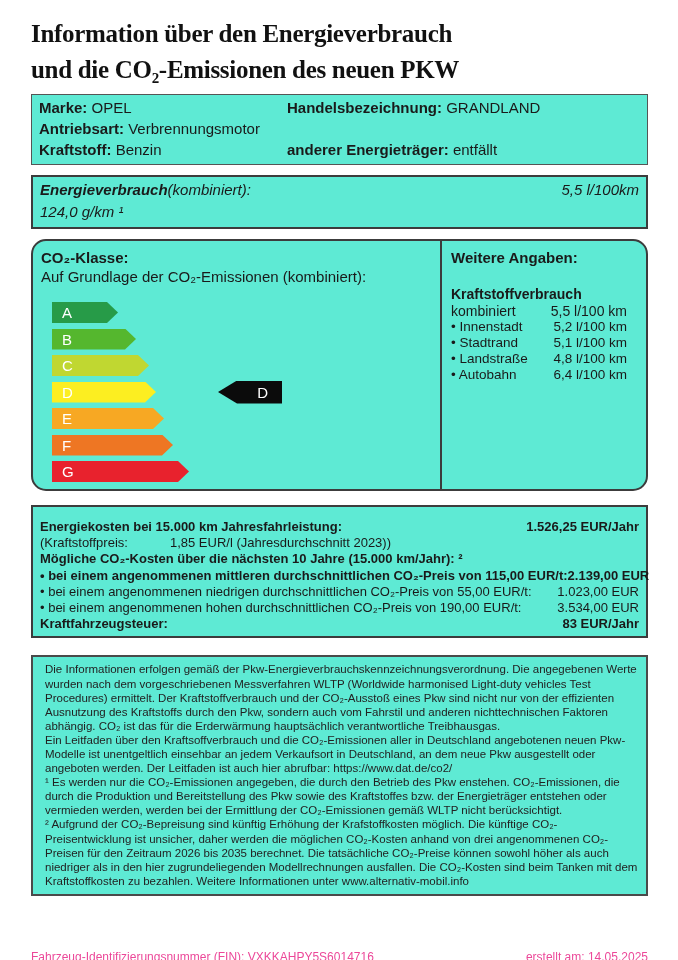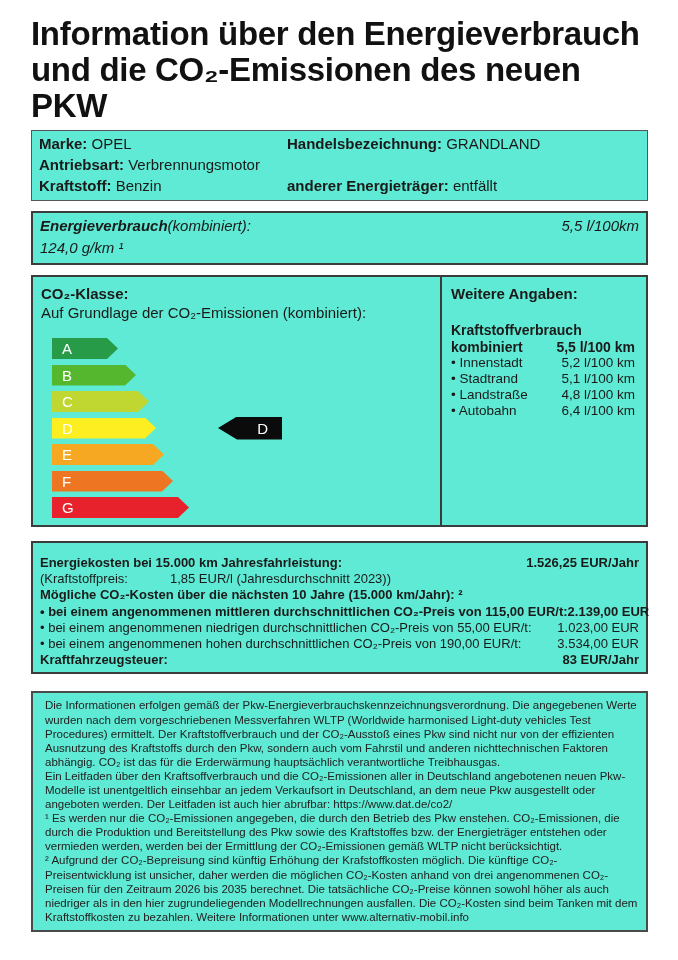--- a/index.html
+++ b/index.html
@@ -6,60 +6,60 @@
   html,body { background:#ffffff; }
   body {
     width:678px; height:960px;
     font-family:"Liberation Sans", sans-serif;
     color:#1a1a1a;
     position:relative;
   }
   .page { padding:16px 30px 0 31px; width:678px; }
 
   .title {
-    font-size:33px; font-weight:bold; line-height:36px;
-    letter-spacing:-0.3px; margin-bottom:6px; color:#111;
+    font-size:25px; font-weight:bold; line-height:36px;
+    letter-spacing:-0.3px; margin-bottom:6px; color:#111;font-family:Liberation Serif, serif;
   }
 
   .box { border:2px solid #3c3c3c; background:#5eead4; }
 
   
   .info-box { border-width:1px; border-color:#555; padding:2px 7px 4px 7px; font-size:15px; line-height:21px; }
   .info-row { display:flex; }
   .info-cell-l { width:248px; }
   .info-cell-r { flex:1; }
   .b { font-weight:bold; }
 
   
   .energy-box { margin-top:10px; padding:2px 7px 4px 7px; font-size:15px; line-height:22px;font-style:italic; }
   .energy-row { display:flex; justify-content:space-between; }
 
   
-  .class-box { margin-top:10px; display:flex; height:252px; }
+  .class-box { margin-top:10px; display:flex; height:252px;border-radius:15px; }
   .class-pane { flex:1; padding:7px 8px; position:relative; }
   .class-heading { font-size:15px; font-weight:bold; line-height:19px; }
   .class-sub { font-size:15px; line-height:19px; }
   .arrows { position:relative; margin-left:11px; margin-top:16px; }
   .class-arrow {
     height:21px; margin-bottom:5.5px; color:#fff;
     font-size:15px; line-height:21px; padding-left:10px;
     clip-path: polygon(0 0, calc(100% - 11px) 0, 100% 50%, calc(100% - 11px) 100%, 0 100%);
   }
   .indicator {
     position:absolute; left:166px; top:78px; width:64px; height:23px;
     background:#0b0b0b; color:#fff; font-size:15px; line-height:23px;
     text-align:right; padding-right:14px;
     clip-path: polygon(0 50%, 19px 0, 100% 0, 100% 100%, 19px 100%);
   }
 
-  .wa-pane { width:206px; border-left:2px solid #3c3c3c; padding:7px 11px 0 9px; }
+  .wa-pane { width:206px; border-left:2px solid #3c3c3c; padding:7px 19px 0 9px; }
   .wa-heading { font-size:15px; font-weight:bold; line-height:19px; }
   .wa-table-heading { font-size:14px; font-weight:bold; line-height:17px; margin-top:19px; }
   .wa-row { display:flex; justify-content:space-between; font-size:13.5px; line-height:16px; }
-  .wa-row.bold { font-weight:bold; font-size:14px; }
+  .wa-row.bold { font-weight:normal; font-size:14px; }
 
   
   .costs-box { margin-top:14px; padding:12px 7px 4px 7px; font-size:13px; line-height:16.2px; }
   .cost-row { display:flex; justify-content:space-between; white-space:nowrap; }
   .cost-row .gap { margin-left:42px; }
 
   
   .fineprint { margin-top:17px; border-color:#4a4a4a; padding:5px 8px 6px 12px;
     font-size:11.5px; line-height:14.1px; color:#222; }
 

